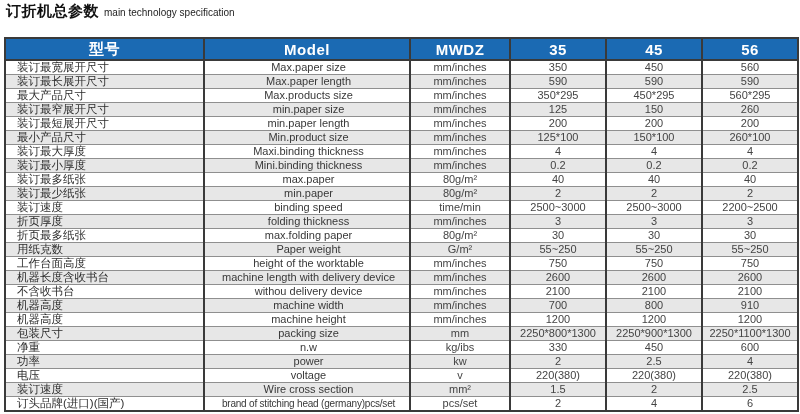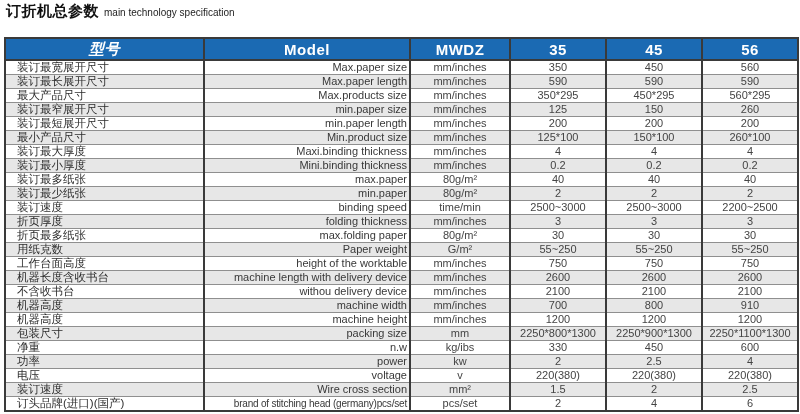--- a/index.html
+++ b/index.html
@@ -31,32 +31,32 @@
   col.c-en{width:206px;}
   col.c-unit{width:100px;}
   col.c-v{width:96px;}
   thead th{
     background:var(--header-bg);color:#fff;
     height:22px;font-size:15px;font-weight:bold;
     border-left:2px solid var(--border-dark);
     border-bottom:2px solid var(--border-dark);
     text-align:center;padding:0;letter-spacing:.5px;
   }
-  thead th:first-child{border-left:none;font-style:italic;}
+  thead th:first-child{border-left:none;}
   tbody td{
     height:14px;line-height:13px;font-size:11px;
     border-left:2px solid var(--border-dark);
     border-top:1px solid var(--border-light);
     padding:0 2px;white-space:nowrap;overflow:hidden;
   }
   tbody td:first-child{border-left:none;margin-left:12px;}
   tbody tr:first-child td{border-top:none;}
   tbody tr:nth-child(even){background:var(--stripe);}
   tbody td[data-name="spec-name-zh"]{text-align:left;padding-left:11px;font-size:11.5px;color:#2e2e2e;}
-  tbody td[data-name="spec-name-en"]{text-align:right;padding-left:5px;color:#383838;}
+  tbody td[data-name="spec-name-en"]{text-align:center;padding-left:5px;color:#383838;}
   tbody td[data-name="spec-unit"],
   tbody td[data-name="spec-value-35"],
   tbody td[data-name="spec-value-45"],
   tbody td[data-name="spec-value-56"]{text-align:center;color:#444;}
   tbody tr:last-child td[data-name="spec-name-en"]{font-size:10px;letter-spacing:-0.2px;}
 </style>
 </head>
 <body>
 
 <div class="page" data-name="spec-sheet-page">

